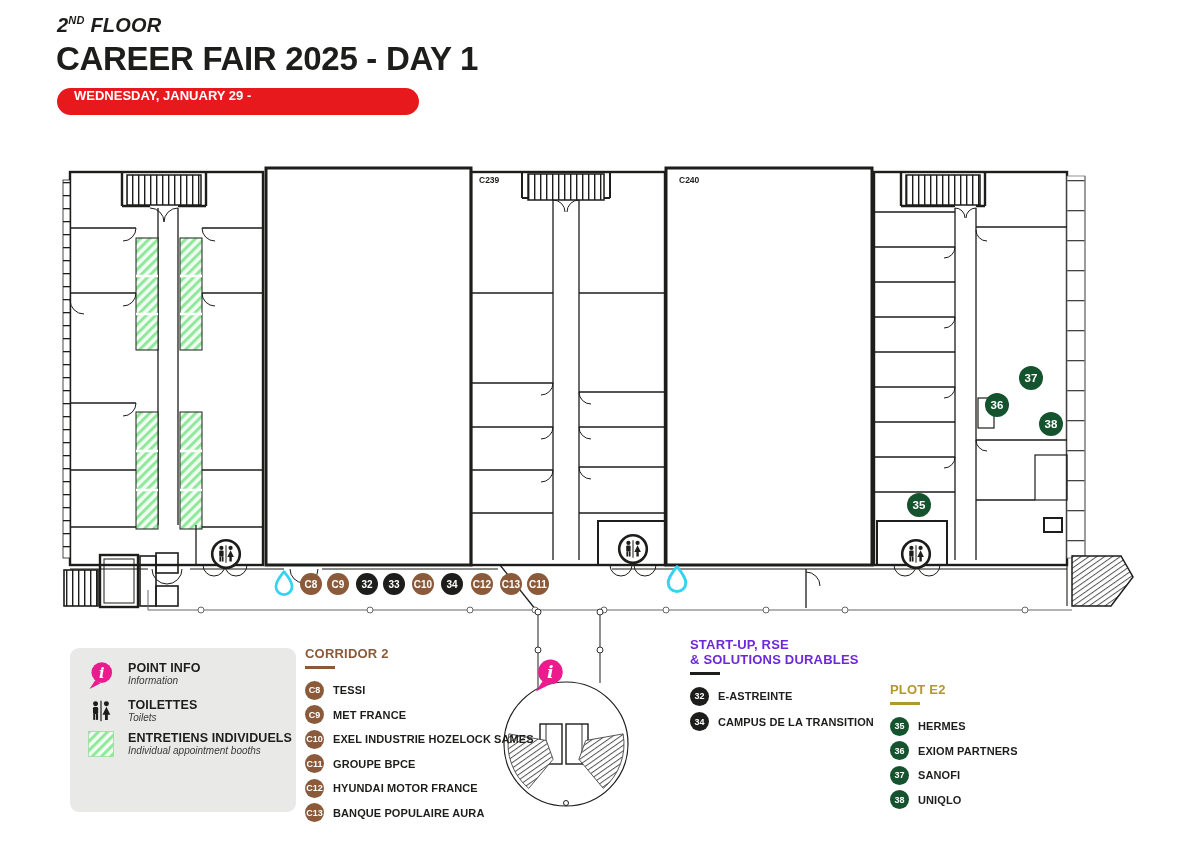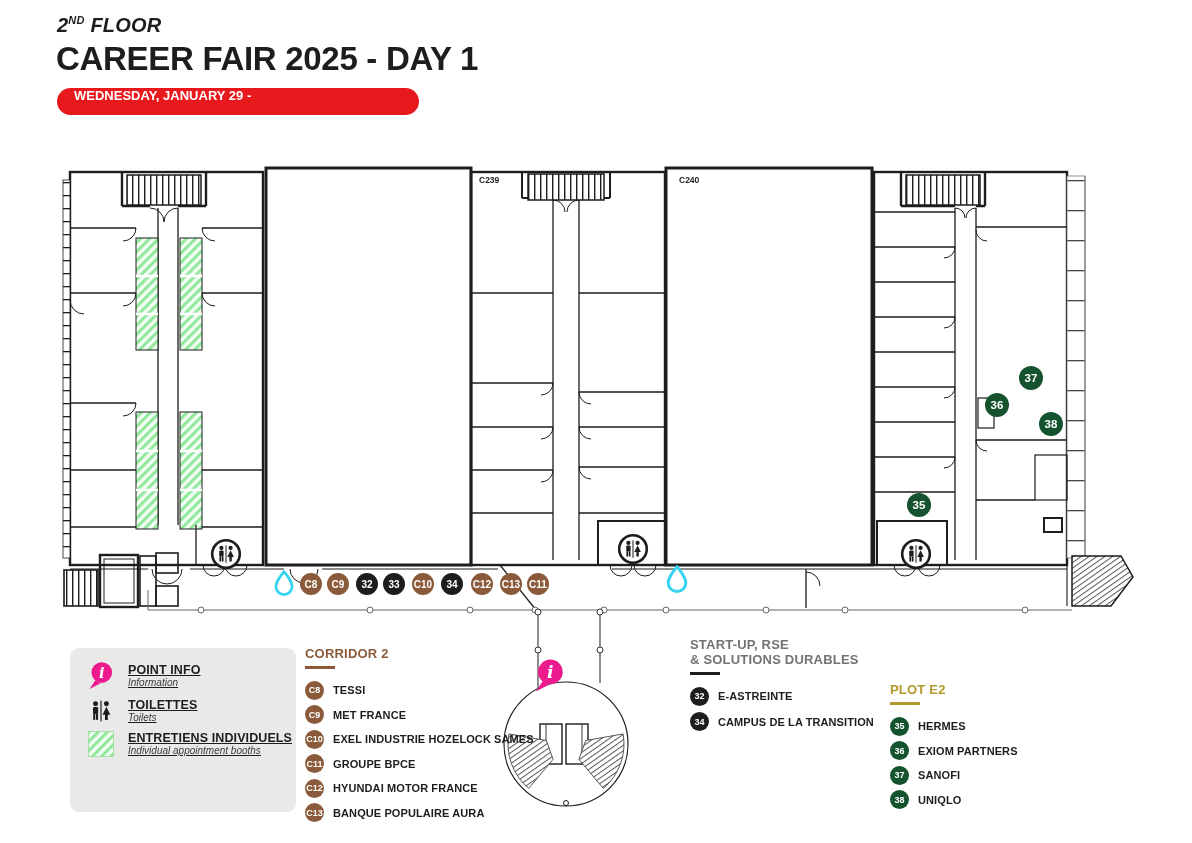--- a/index.html
+++ b/index.html
@@ -28,30 +28,30 @@
   .brown{background:#8a5a3a;}
   .blackb{background:#1d1d1b;}
   .gold{background:#14532d;}
 
   
   .exh-list{width:230px;}
   .exh-list .heading{font-size:13px;font-weight:800;letter-spacing:.2px;line-height:15px;}
   .exh-list .rule{width:30px;height:2.5px;margin:5px 0 12px 0;}
   .c-brown{color:#8a5a3a;} .bg-brown{background:#8a5a3a;}
   .c-gold{color:#b1992c;margin-top:36px;}  .bg-gold{background:#b1992c;}
-  .c-black{color:#737373;} .bg-black{background:#1d1d1b;}
+  .c-black{color:#6d28d9;} .bg-black{background:#1d1d1b;}
   .exh-item{display:flex;align-items:center;gap:9px;margin-bottom:5.5px;height:19px;}
   .exh-badge{flex:0 0 19px;width:19px;height:19px;border-radius:50%;color:#fff;
              font-weight:700;font-size:9px;display:flex;align-items:center;justify-content:center;}
   .exh-name{font-size:11px;font-weight:700;letter-spacing:.1px;white-space:nowrap;}
 
   
   .legend{left:70px;top:648px;width:226px;height:164px;background:#e9e9e8;border-radius:9px;
           padding:13px 0 0 14px;box-sizing:border-box;}
-  .leg-row{display:flex;gap:10px;margin-bottom:7px;align-items:center;text-decoration:underline;}
+  .leg-row{display:flex;gap:10px;margin-bottom:7px;align-items:flex-start;}
   .leg-icon{flex:0 0 34px;display:flex;justify-content:center;}
   .leg-label{font-size:12.5px;font-weight:800;line-height:14px;letter-spacing:.1px;}
   .leg-sub{font-size:10px;font-style:italic;color:#3a3a3a;line-height:12px;}
 </style>
 </head>
 <body>
 
 <div id="canvas">
 
   <svg id="plan" class="abs" width="1192" height="843" viewBox="0 0 1192 843">

